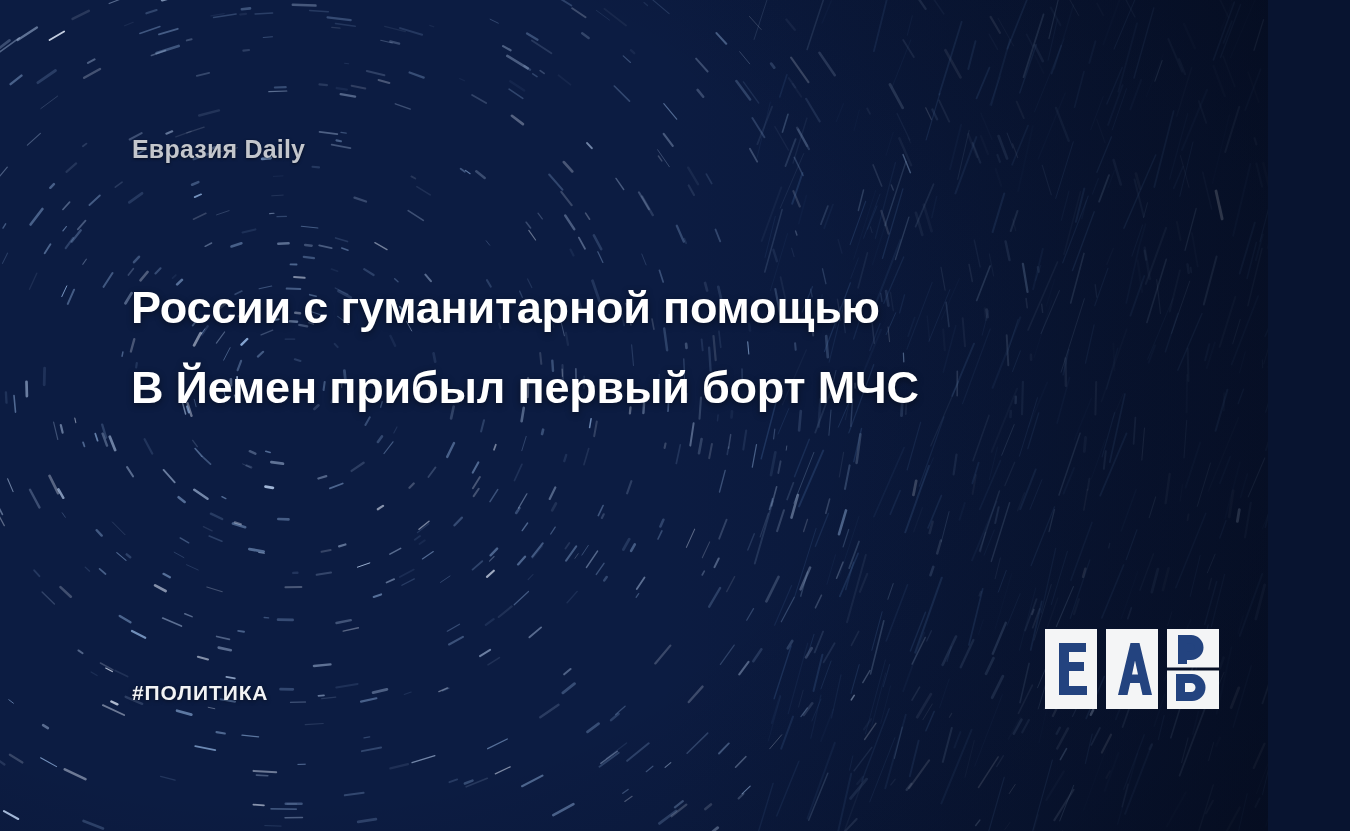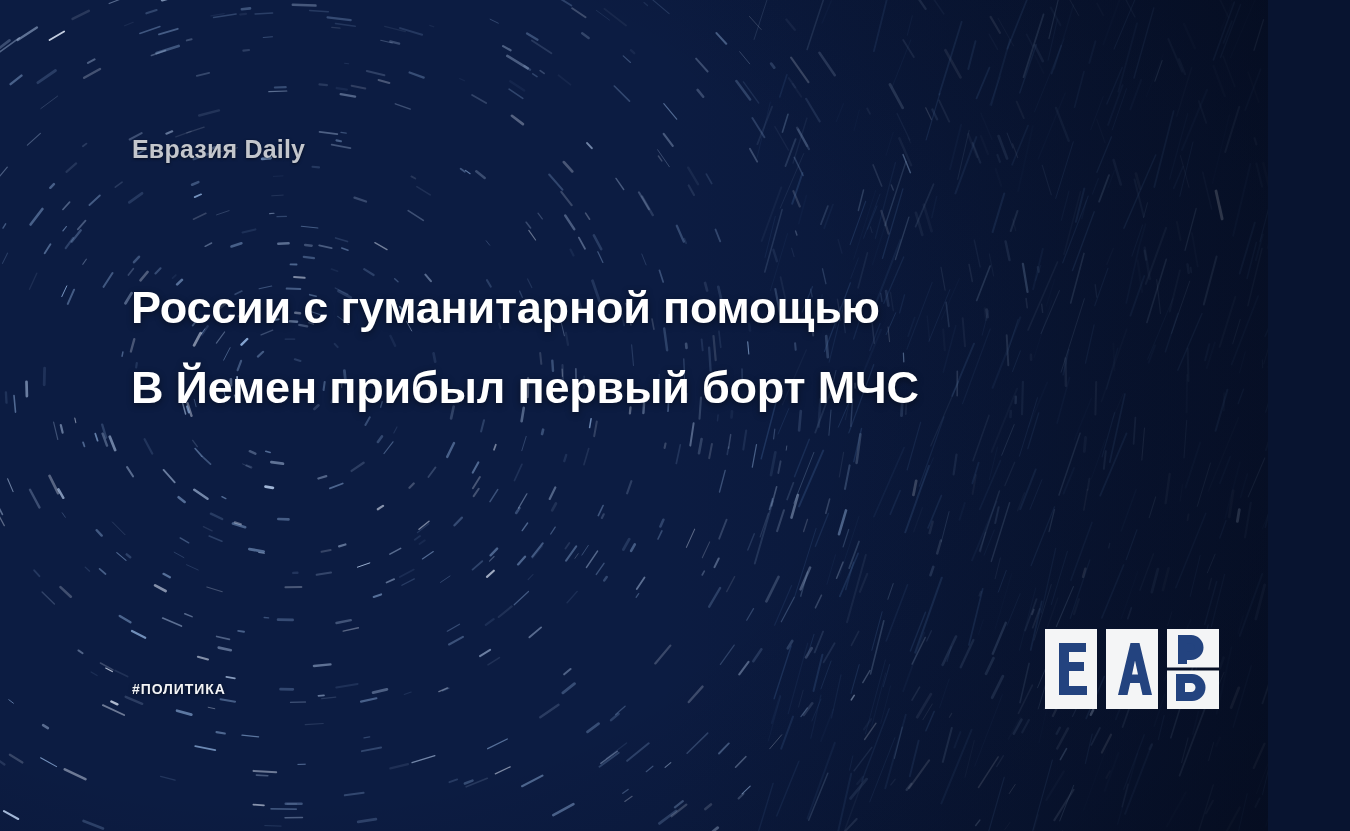--- a/index.html
+++ b/index.html
@@ -94,21 +94,21 @@
     letter-spacing: -0.2px;
     color: #ffffff;
     text-shadow: 0 2px 7px rgba(0,0,0,0.45);
   }
   .headline .ln { display: block; }
 
   .tag {
     position: absolute;
     left: 132px;
     top: 681px;
-    font-size: 14px;
+    font-size: 21px;
     font-weight: bold;
     letter-spacing: 0.9px;
     color: #f2f3f5;
     text-shadow: 0 1px 4px rgba(0,0,0,0.55);
     white-space: nowrap;
   }
 
   
   .logo {
     position: absolute;

